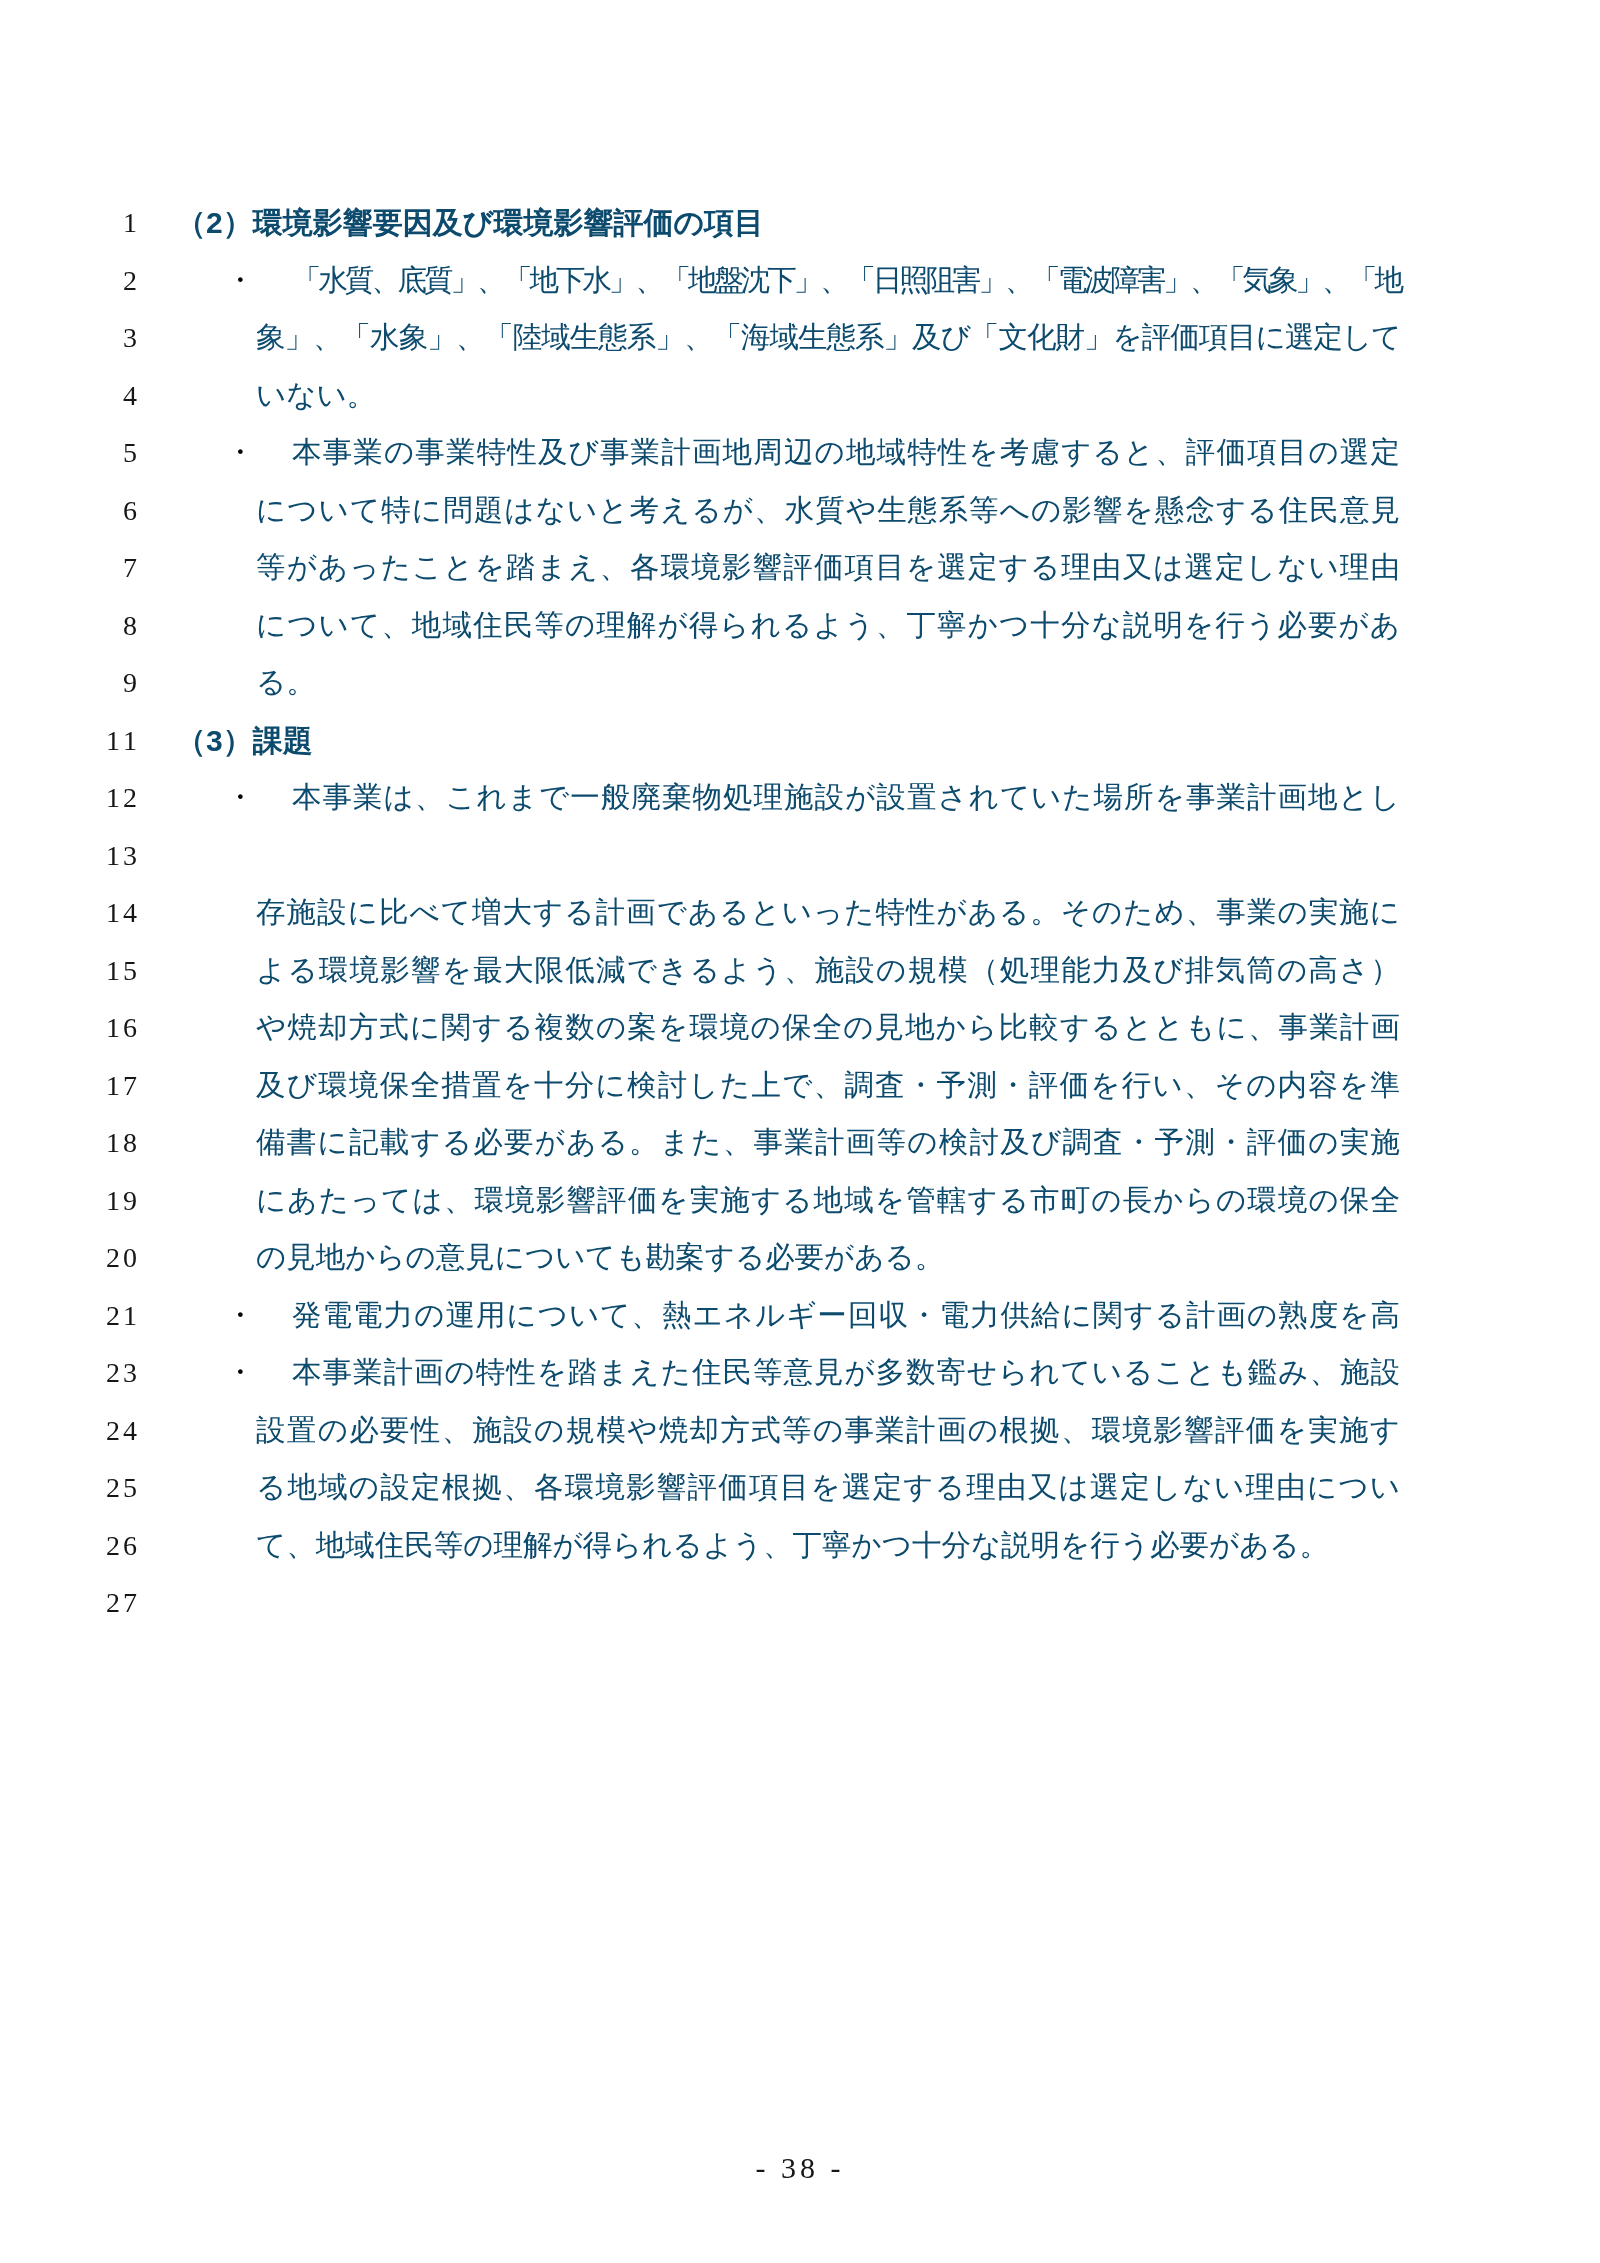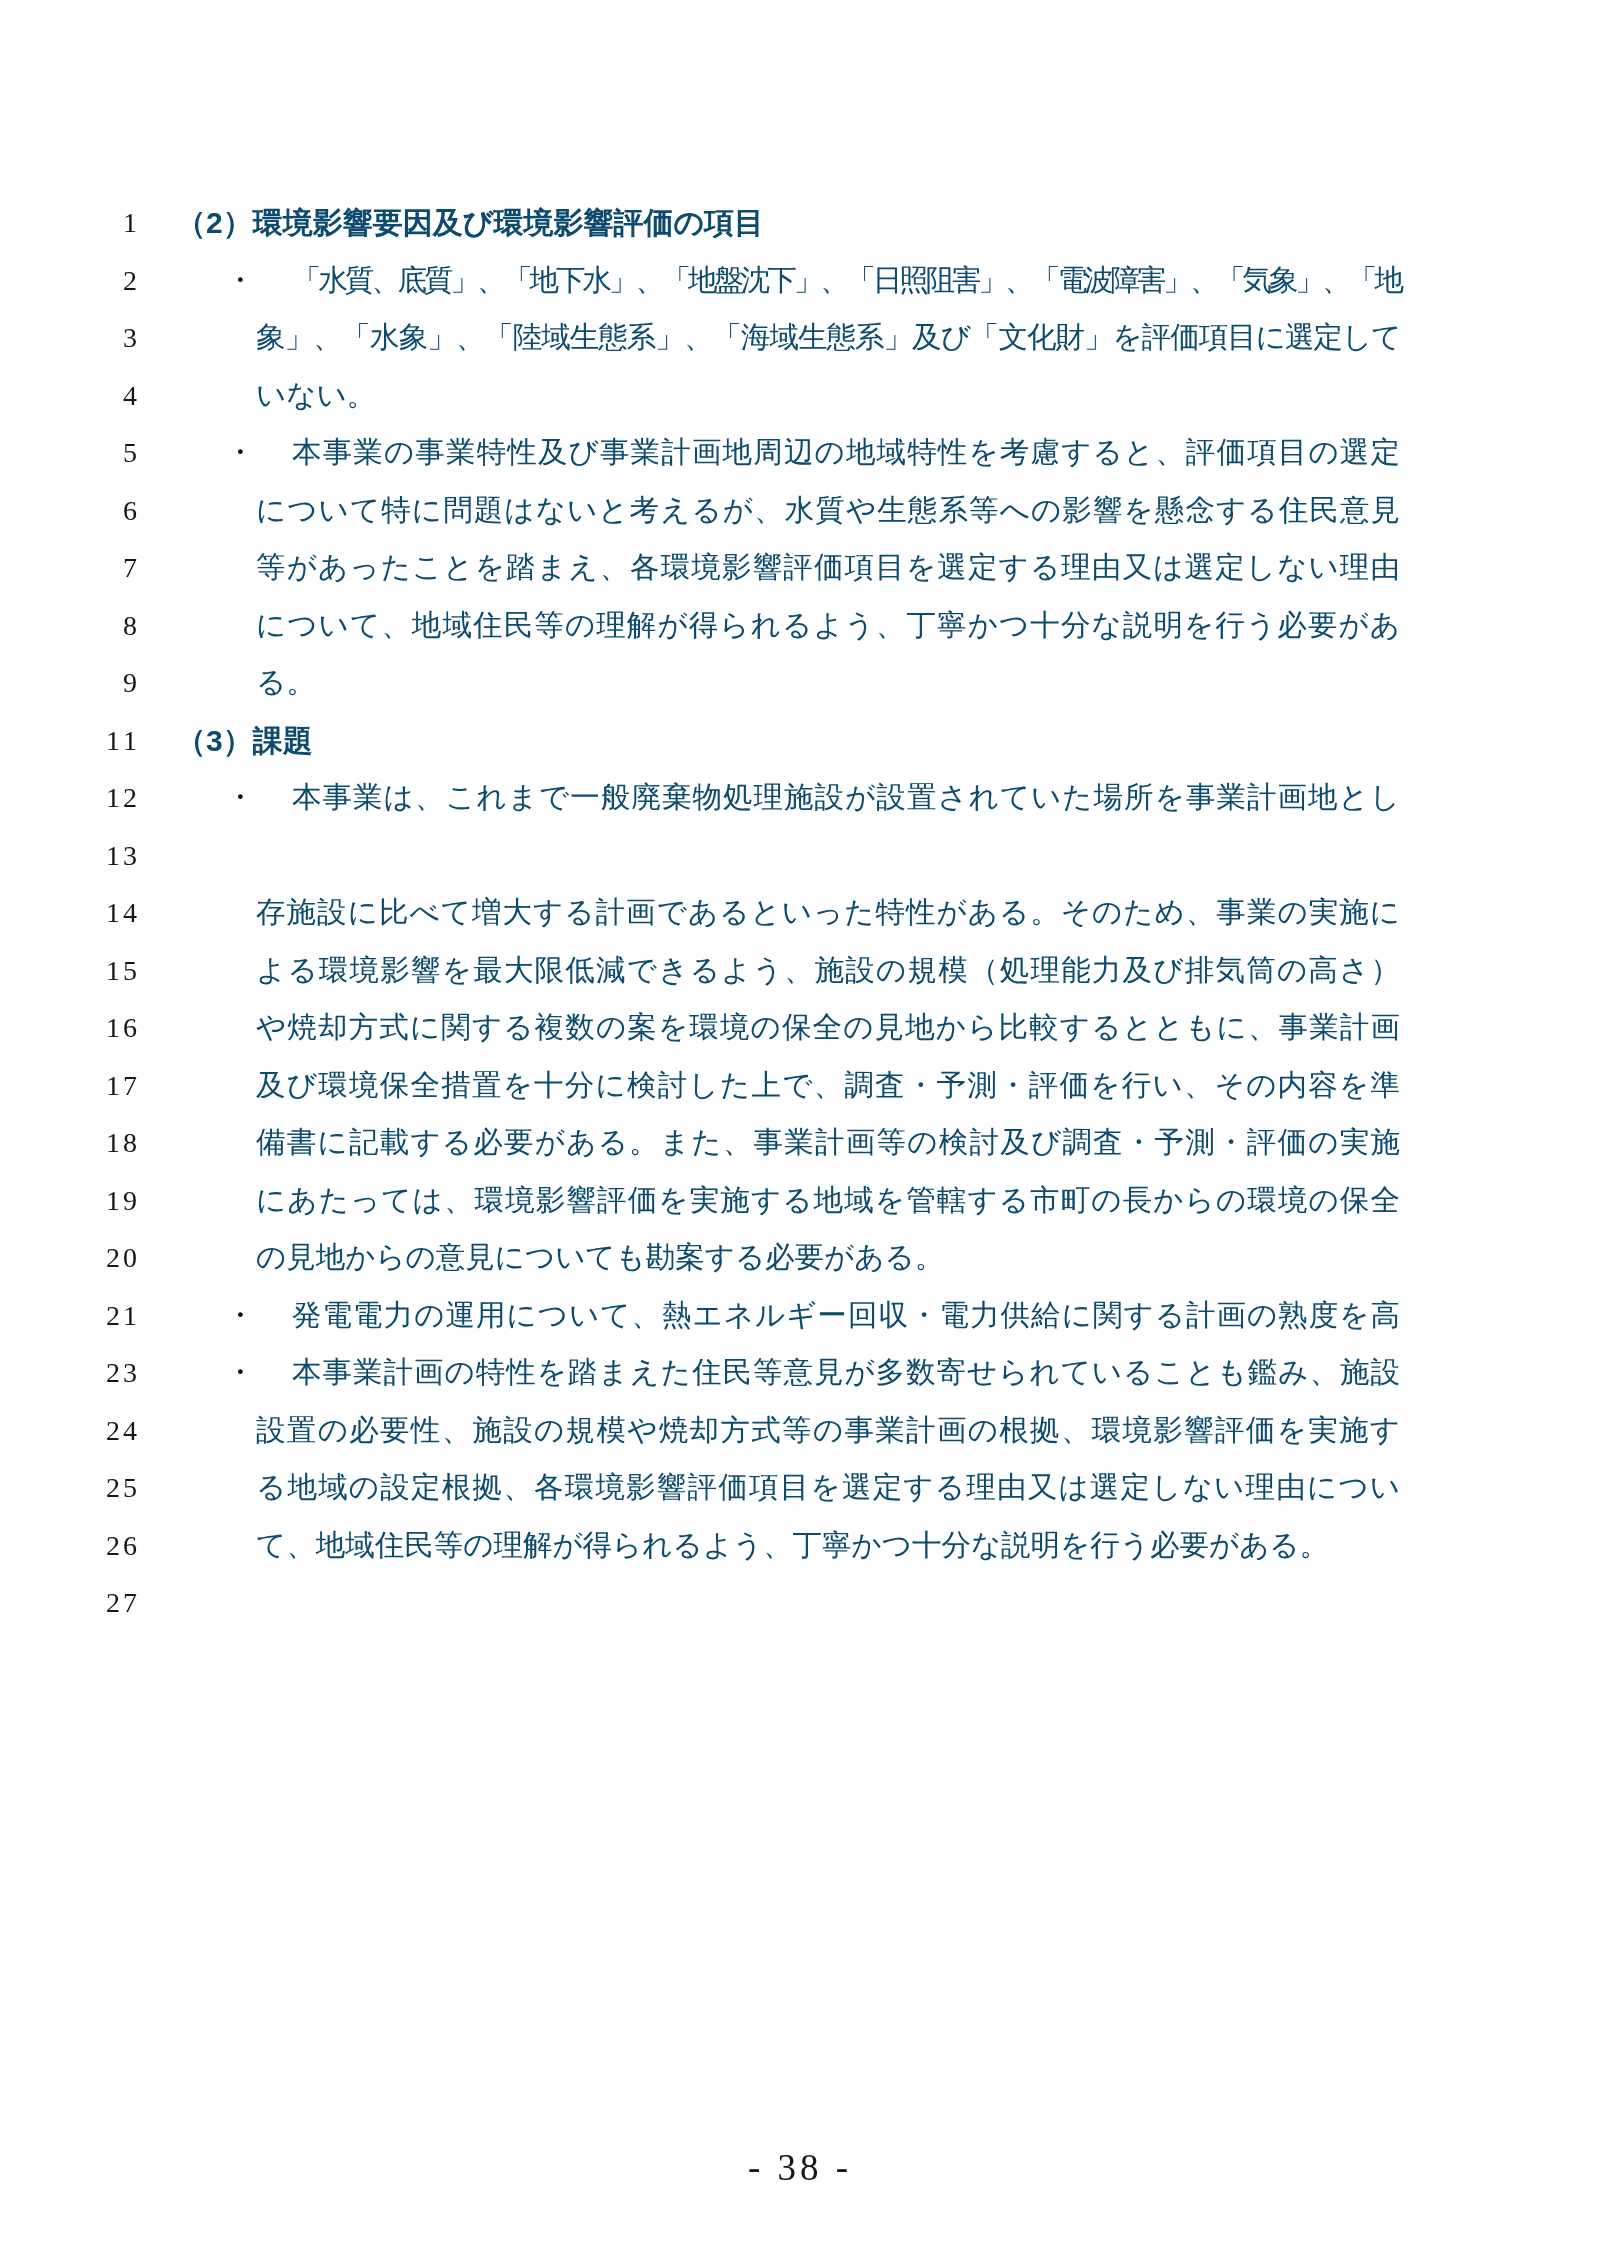--- a/index.html
+++ b/index.html
@@ -74,21 +74,21 @@
   }
   .tight-lg .text { letter-spacing: -4px; }
   .tight-sm .text { letter-spacing: -1.5px; }
   .footer {
     position: absolute;
     top: 2139px;
     left: 0;
     width: 100%;
     text-align: center;
     font-family: "Liberation Serif", "DejaVu Serif", serif;
-    font-size: 37px;
+    font-size: 30px;
     line-height: 57.5px;
     letter-spacing: 4px;
     color: #161616;
   }
 </style>
 </head>
 <body>
 
 <div class="page">
   <div class="lines" id="lines">

